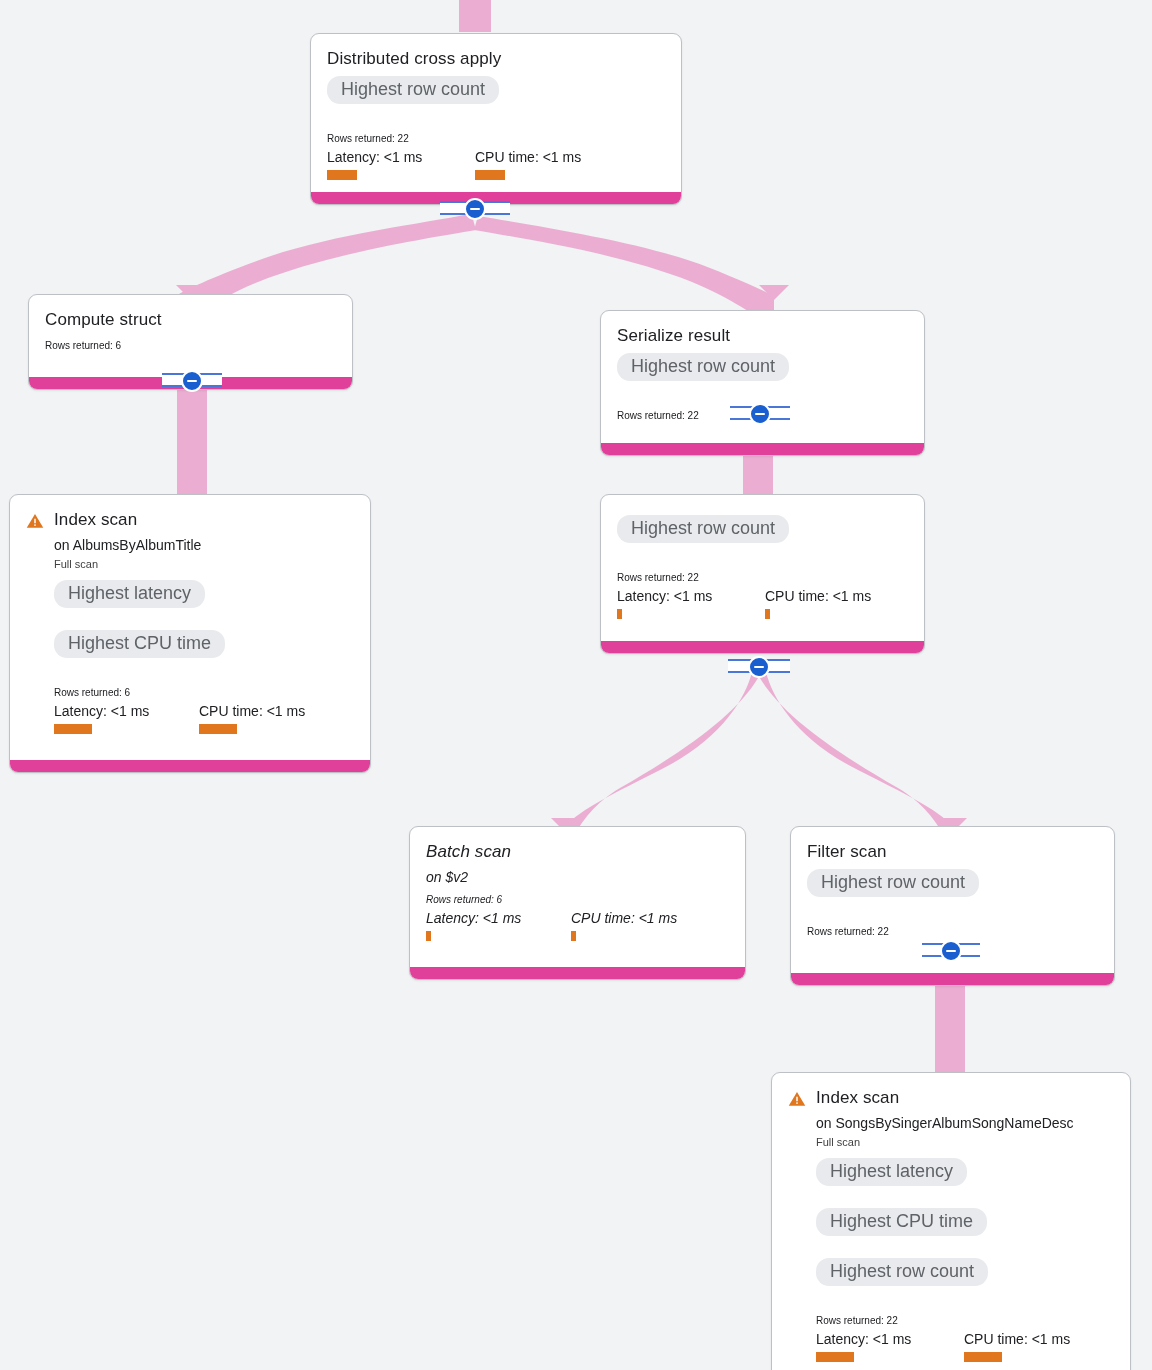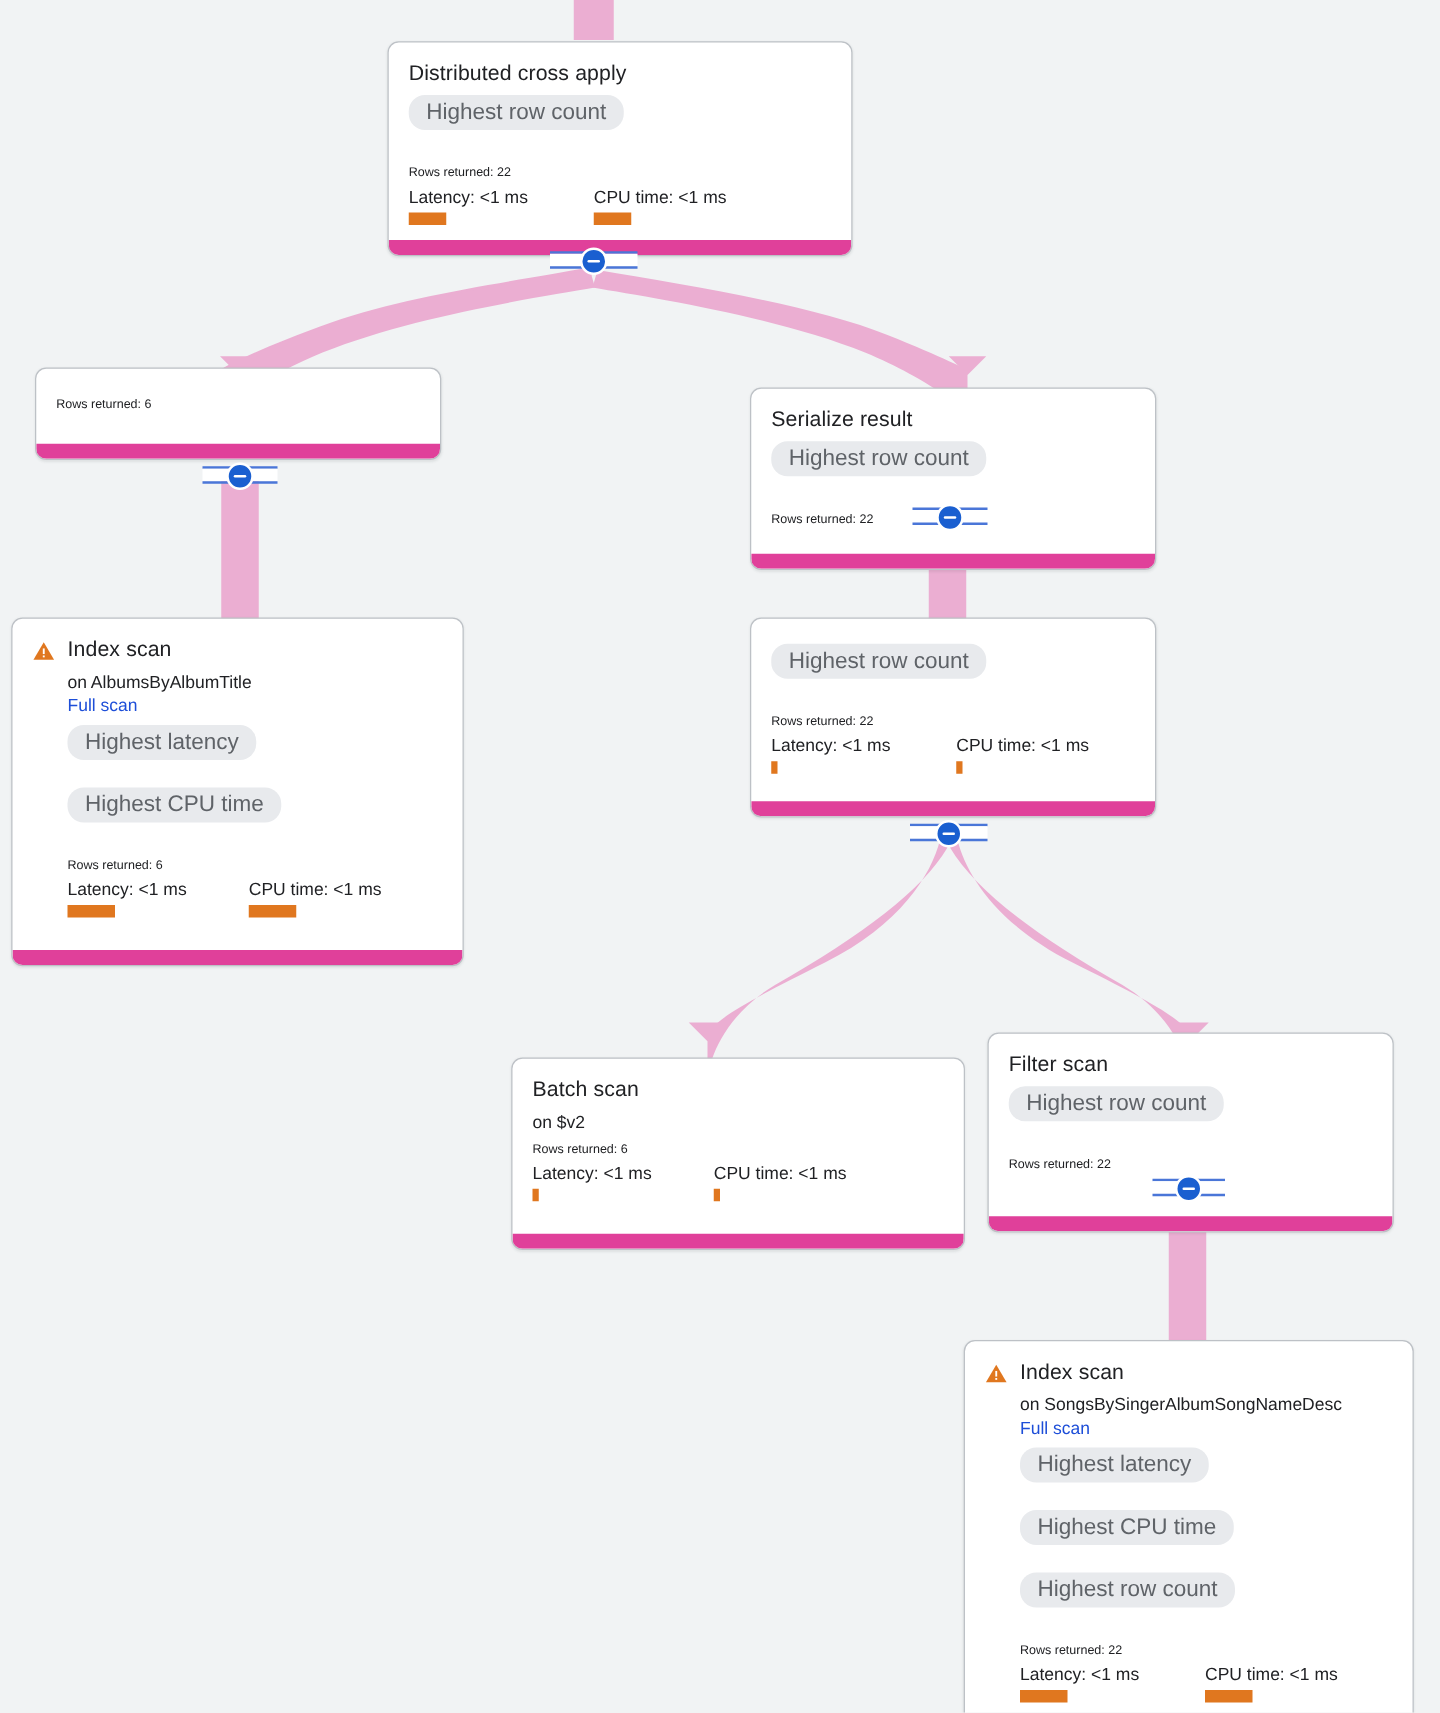--- a/index.html
+++ b/index.html
@@ -62,23 +62,23 @@
   .indent {
     padding-left: 28px;
   }
   .sub-on {
     font-size: 14px;
     line-height: 19px;
     color: #202124;
     margin-top: 5px;
   }
   .sub-full {
-    font-size: 14px;
+    font-size: 11px;
     line-height: 19px;
-    color: #1d4ed8;
+    color: #404040;
   }
   .chips {
     margin-top: 6px;
   }
   .chip {
     display: inline-block;
     background: #e8eaed;
     color: #5f6368;
     font-size: 18px;
     line-height: 17px;
@@ -234,20 +234,23 @@
   </div>
   <div class="collapse-rails" style="left:440px; top:201px; width:70px;">
     <div class="rail" style="top:0;"></div>
     <div class="rail-fill"></div>
     <div class="rail" style="top:12px;"></div>
   </div>
   <div class="collapse-btn" style="left:464px; top:198px;"></div>
 
   <div class="node" style="left:28px; top:294px; width:325px;">
     <div class="node-body" style="padding-bottom:22px;">
+      <div class="node-titlerow">
+        <div class="node-title">Compute struct</div>
+      </div>
       <div class="rows" style="margin-top:5px;">Rows returned: 6</div>
     </div>
     <div class="node-footer"></div>
   </div>
   <div class="collapse-rails" style="left:162px; top:373px; width:60px;">
     <div class="rail" style="top:0;"></div>
     <div class="rail-fill"></div>
     <div class="rail" style="top:12px;"></div>
   </div>
   <div class="collapse-btn" style="left:181px; top:370px;"></div>
@@ -323,21 +326,21 @@
     </div>
     <div class="node-footer"></div>
   </div>
   <div class="collapse-rails" style="left:728px; top:659px; width:62px;">
     <div class="rail" style="top:0;"></div>
     <div class="rail-fill"></div>
     <div class="rail" style="top:12px;"></div>
   </div>
   <div class="collapse-btn" style="left:748px; top:656px;"></div>
 
-  <div class="node" style="left:409px; top:846px; width:363px;">
+  <div class="node" style="left:409px; top:826px; width:337px;font-style:italic;">
     <div class="node-body" style="padding-bottom:26px;">
       <div class="node-titlerow">
         <div class="node-title">Batch scan</div>
       </div>
       <div class="sub-on">on $v2</div>
       <div class="rows">Rows returned: 6</div>
       <div class="metrics">
         <div class="metric" style="width:145px;">
           <div class="metric-label">Latency: &lt;1 ms</div>
           <div class="metric-bar" style="width:5px;"></div>

